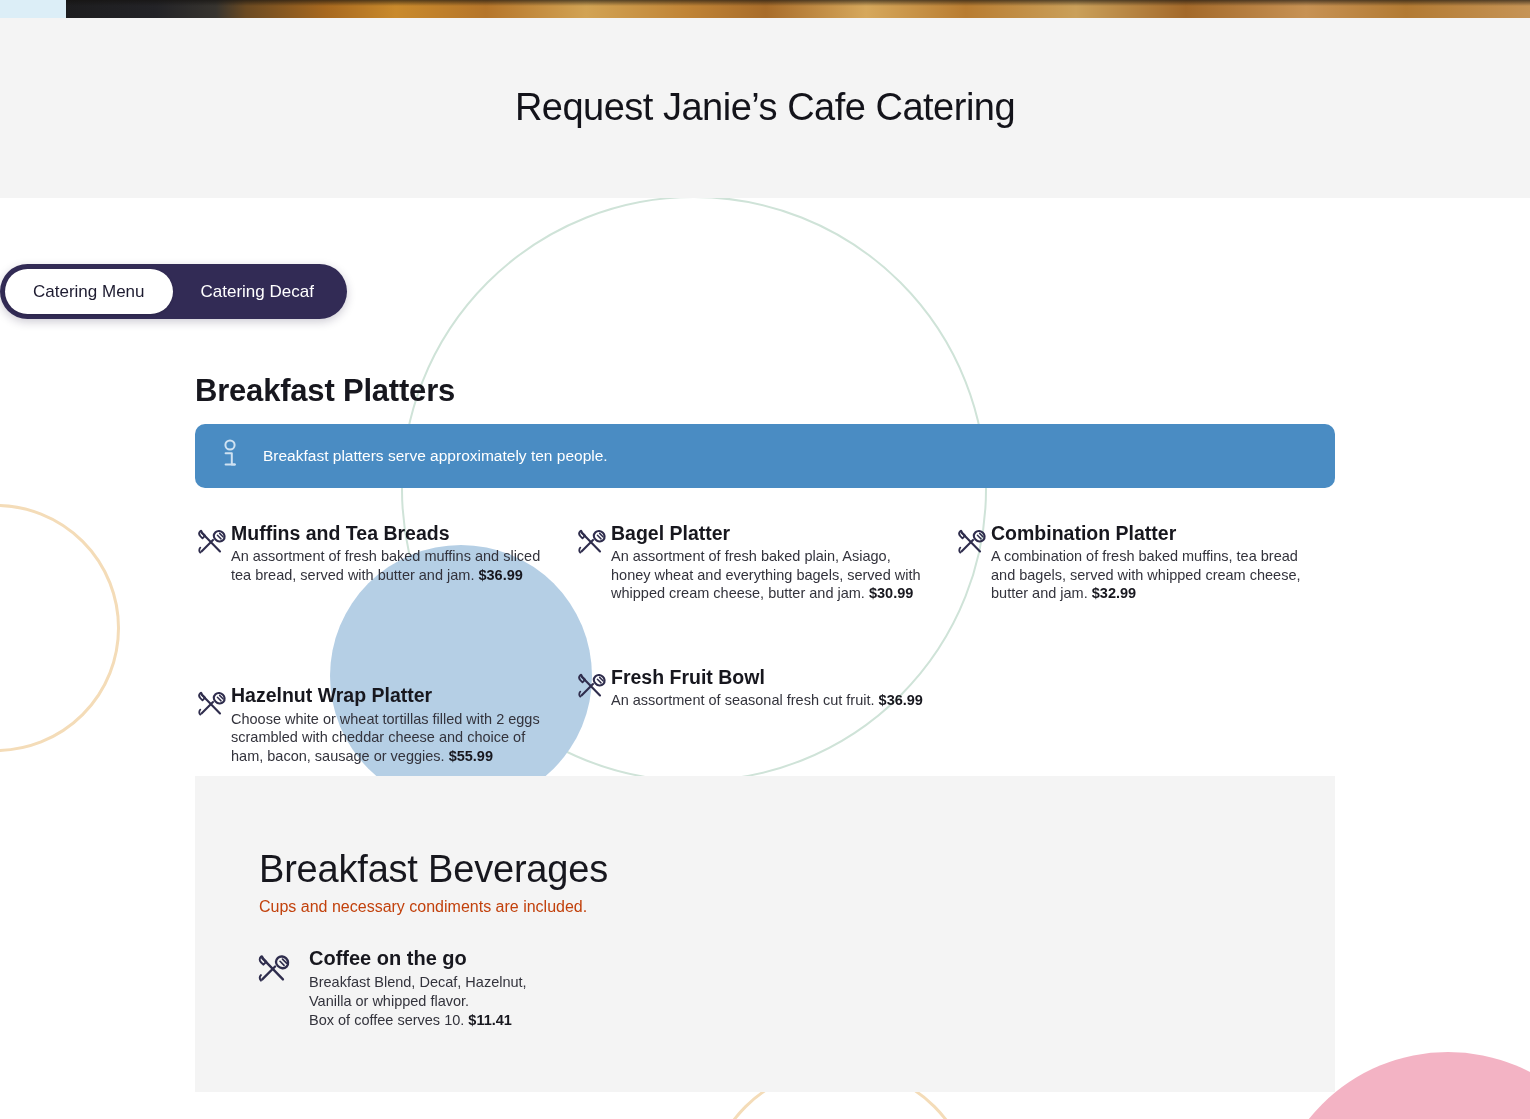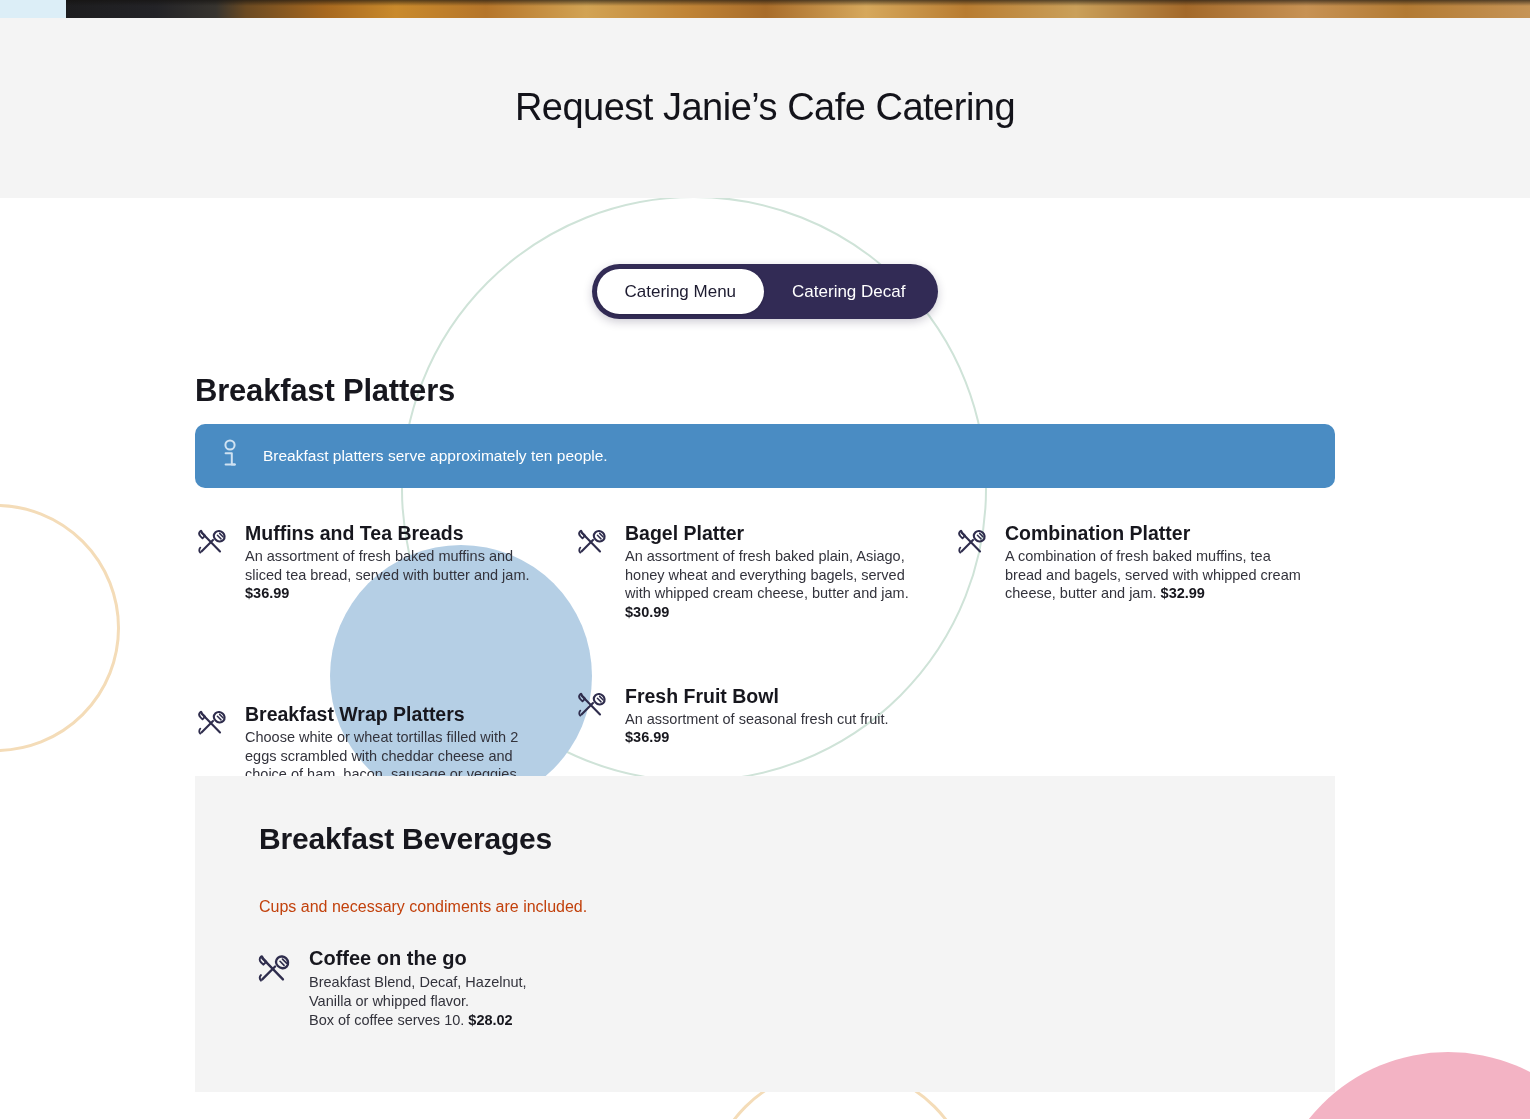--- a/index.html
+++ b/index.html
@@ -105,21 +105,21 @@
     color: #13131a;
     line-height: 1.1;
   }
 
   
   .toggle-wrap {
     position: absolute;
     left: 0; top: 264px;
     width: 1530px;
     display: flex;
-    justify-content: center;
+    justify-content: flex-start;
     z-index: 4;
   }
   .toggle {
     display: flex;
     align-items: center;
     background: #322b55;
     border-radius: 999px;
     padding: 5px;
     box-shadow: 0 3px 10px rgba(30,25,60,.22);
   }
@@ -180,21 +180,21 @@
 
   
   .menu-grid {
     position: absolute;
     left: 195px; top: 521px;
     width: 1140px;
   }
   .menu-row { display: flex; }
   .menu-col { width: 390px; padding-right: 28px; }
 
-  .menu-item { display: flex; gap: 14px; margin-bottom: 24px; }
+  .menu-item { display: flex; margin-bottom: 24px; }
   .item-icon { flex: 0 0 auto; width: 36px; margin-top: 6px; }
   .item-body { flex: 1 1 auto; }
   .item-title {
     font-size: 19.5px;
     font-weight: 700;
     color: #17171e;
     line-height: 1.25;
     margin-bottom: 2px;
   }
   .item-desc {
@@ -207,23 +207,23 @@
   
   .bev-panel {
     position: absolute;
     left: 195px; top: 776px;
     width: 1140px; height: 316px;
     background: #f4f4f4;
     z-index: 3;
   }
   .bev-title {
     position: absolute;
-    left: 64px; top: 46px;
-    font-size: 30px;
-    font-weight: 700;
+    left: 64px; top: 72px;
+    font-size: 38px;
+    font-weight: 400;
     color: #17171e;
     letter-spacing: -0.2px;
   }
   .bev-note {
     position: absolute;
     left: 64px; top: 122px;
     font-size: 16px;
     color: #c2410c;
     text-align: right;
   }
@@ -309,21 +309,21 @@
               <svg width="34" height="34" viewBox="0 0 34 34" fill="none" aria-hidden="true">
                 <path d="M6.5 5.5 L25 24.5" stroke="#2f2d4d" stroke-width="2.1" stroke-linecap="round"></path>
                 <path d="M6.5 24.5 L18 13" stroke="#2f2d4d" stroke-width="2.1" stroke-linecap="round"></path>
                 <path d="M20.5 12.5c-2.4-2.4-2.2-5 0-7.2 2.2-2.2 5.7-1.3 7.4.4 1.7 1.7 2.6 5.2.4 7.4-2.2 2.2-5.4 1.8-7.8-.6Z" stroke="#2f2d4d" stroke-width="2.1" stroke-linejoin="round" fill="none"></path>
                 <path d="M22.4 8.3 26 11.9M24.6 6.4 28.2 10" stroke="#2f2d4d" stroke-width="1.5" stroke-linecap="round"></path>
                 <path d="M5.3 4.2c-1.4 1.4-1.4 3.5 0 4.9l2.2 2.2 2.6-2.6-2.2-2.2c-1.4-1.4-1.2-3.7-2.6-2.3Z" stroke="#2f2d4d" stroke-width="1.8" stroke-linejoin="round" fill="none"></path>
                 <path d="M5.3 25.6c-1.4-1.4-1.4-3.5 0-4.9" stroke="#2f2d4d" stroke-width="1.8" stroke-linecap="round"></path>
               </svg>
             </span>
             <div class="item-body">
-              <div class="item-title">Breakfast Wrap Platters</div>
+              <div class="item-title">Hazelnut Wrap Platter</div>
               <div class="item-desc">
                 <span>Choose white or wheat tortillas filled with 2 eggs scrambled with cheddar cheese and choice of ham, bacon, sausage or veggies.</span>
                 <b>$55.99</b>
               </div>
             </div>
           </div>
         </div>
 
         <div class="menu-col">
           <div class="menu-item">
@@ -407,21 +407,21 @@
             <path d="M5.3 25.6c-1.4-1.4-1.4-3.5 0-4.9" stroke="#2f2d4d" stroke-width="1.8" stroke-linecap="round"></path>
           </svg>
         </span>
         <div class="item-body">
           <div class="item-title">Coffee on the go</div>
           <div class="item-desc">
             <div>Breakfast Blend, Decaf, Hazelnut,</div>
             <div>Vanilla or whipped flavor.</div>
             <div>
               <span>Box of coffee serves 10.</span>
-              <b>$28.02</b>
+              <b>$11.41</b>
             </div>
           </div>
         </div>
       </div>
     </div>
 
   </div>
 </div>
 
 </body></html>

